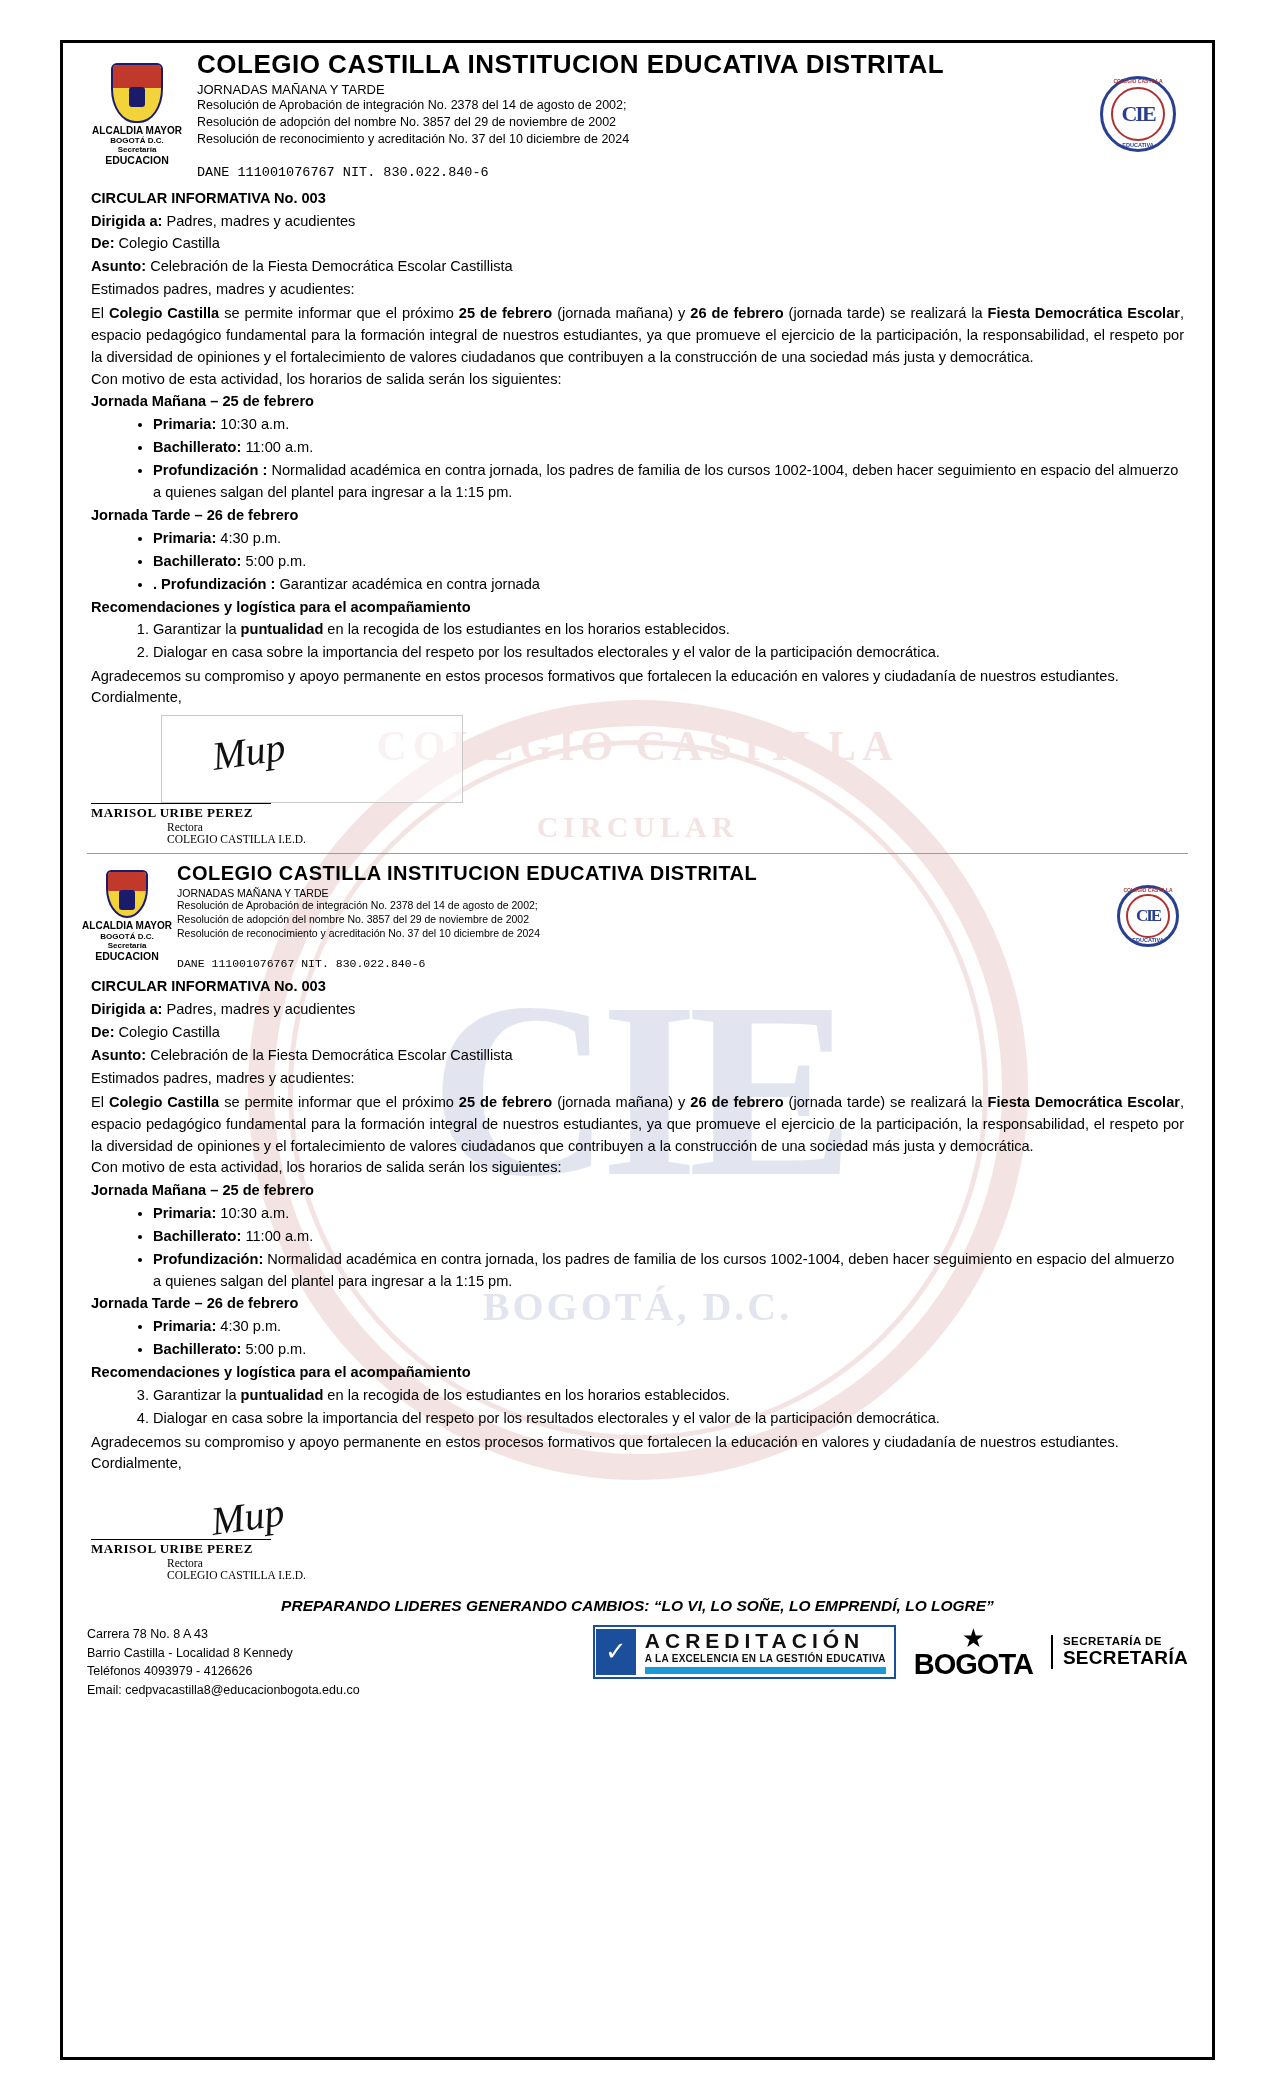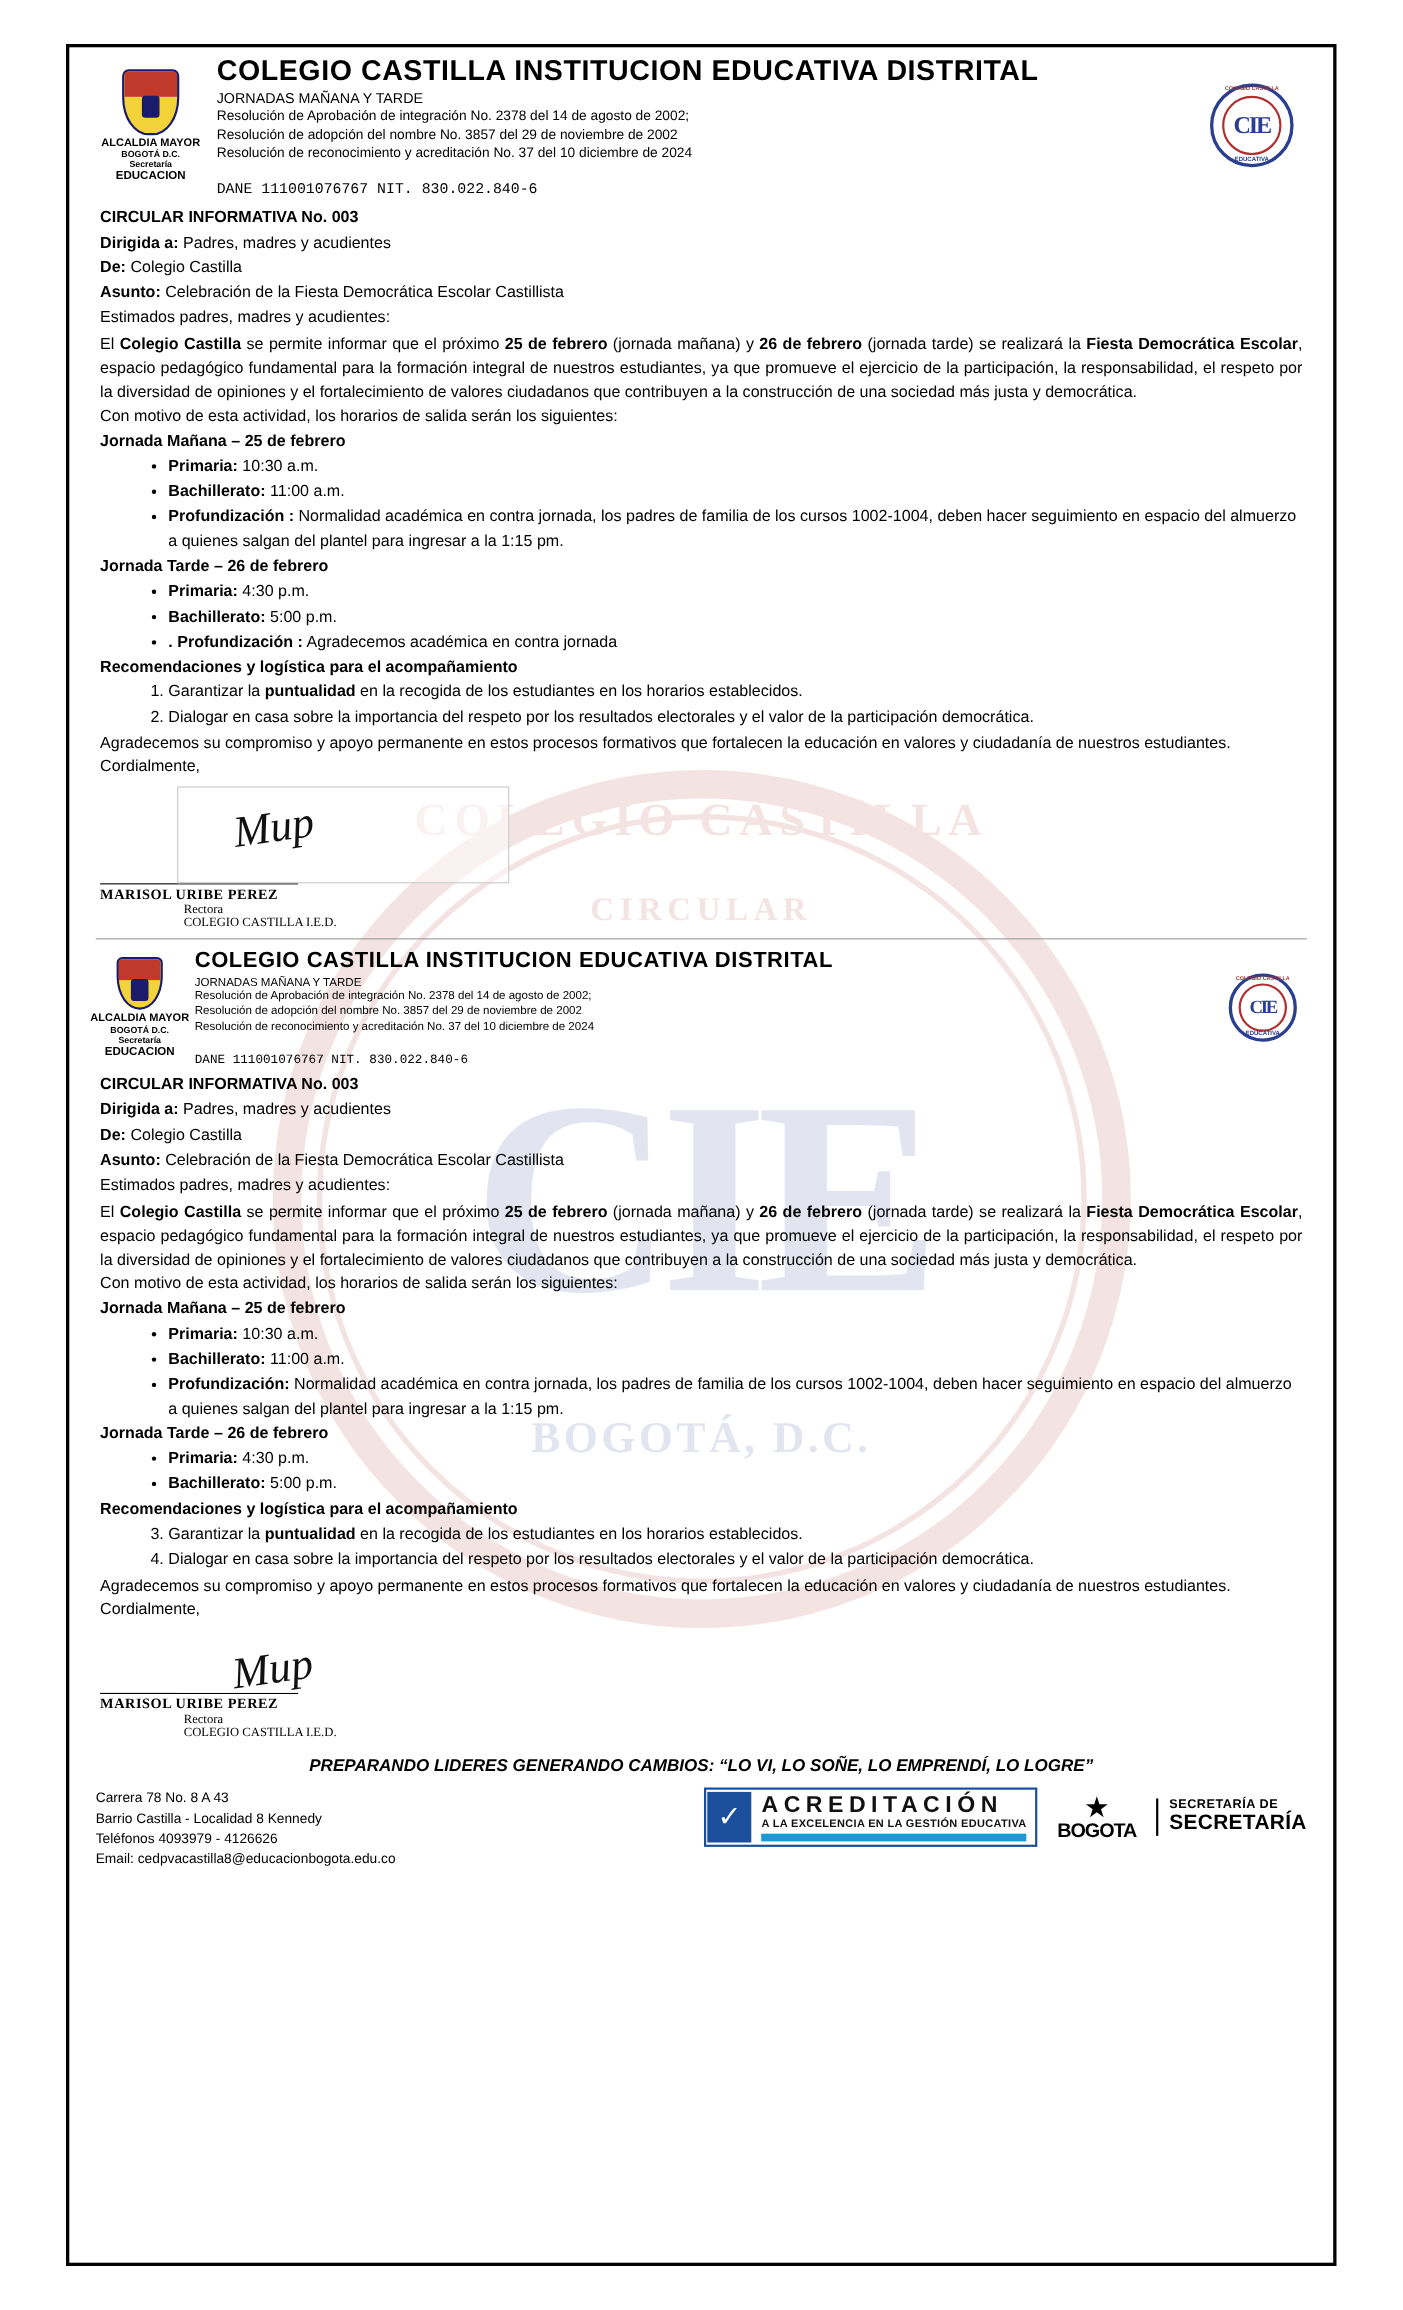--- a/index.html
+++ b/index.html
@@ -215,21 +215,21 @@
   }
   .acred .txt{padding:2px 8px;}
   .acred .t1{font-size:21px;font-weight:bold;letter-spacing:5px;color:#111;line-height:1;}
   .acred .t2{font-size:10px;font-weight:bold;color:#111;letter-spacing:.3px;margin-top:2px;}
   .acred .bar{height:7px;background:#1b9ad6;margin-top:3px;}
   .bogota{
     display:flex;flex-direction:column;align-items:center;
     font-family:"Liberation Sans", sans-serif;
   }
   .bogota .star{font-size:26px;line-height:1;}
-  .bogota .name{font-size:18px;font-weight:bold;letter-spacing:-1px;line-height:.95;}
+  .bogota .name{font-size:29px;font-weight:bold;letter-spacing:-1px;line-height:.95;}
   .sed{border-left:2px solid #000;padding-left:10px;}
   .sed .s1{font-size:11.5px;font-weight:bold;letter-spacing:.5px;}
   .sed .s2{font-size:19px;font-weight:bold;letter-spacing:.3px;}
 </style>
 </head>
 <body>
 
 <div class="page">
 
   <div class="watermark">
@@ -281,21 +281,21 @@
       <p class="b-line bold">Jornada Mañana – 25 de febrero</p>
       <ul class="bullets">
         <li><span class="bold">Primaria:</span><span> 10:30 a.m.</span></li>
         <li><span class="bold">Bachillerato:</span><span> 11:00 a.m.</span></li>
         <li><span class="bold">Profundización :</span><span> Normalidad académica en contra jornada, los padres de familia de los cursos 1002-1004, deben hacer seguimiento en espacio del almuerzo a quienes salgan del plantel para ingresar a la 1:15 pm.</span></li>
       </ul>
       <p class="b-line bold">Jornada Tarde – 26 de febrero</p>
       <ul class="bullets">
         <li><span class="bold">Primaria:</span><span> 4:30 p.m.</span></li>
         <li><span class="bold">Bachillerato:</span><span> 5:00 p.m.</span></li>
-        <li><span class="bold">. Profundización :</span><span> Agradecemos académica en contra jornada</span></li>
+        <li><span class="bold">. Profundización :</span><span> Garantizar académica en contra jornada</span></li>
       </ul>
       <p class="b-line bold">Recomendaciones y logística para el acompañamiento</p>
       <ol class="nums">
         <li><span>Garantizar la </span><span class="bold">puntualidad</span><span> en la recogida de los estudiantes en los horarios establecidos.</span></li>
         <li>Dialogar en casa sobre la importancia del respeto por los resultados electorales y el valor de la participación democrática.</li>
       </ol>
       <p class="b-just">Agradecemos su compromiso y apoyo permanente en estos procesos formativos que fortalecen la educación en valores y ciudadanía de nuestros estudiantes.</p>
       <p class="b-line">Cordialmente,</p>
 
       <div class="sign-block">

